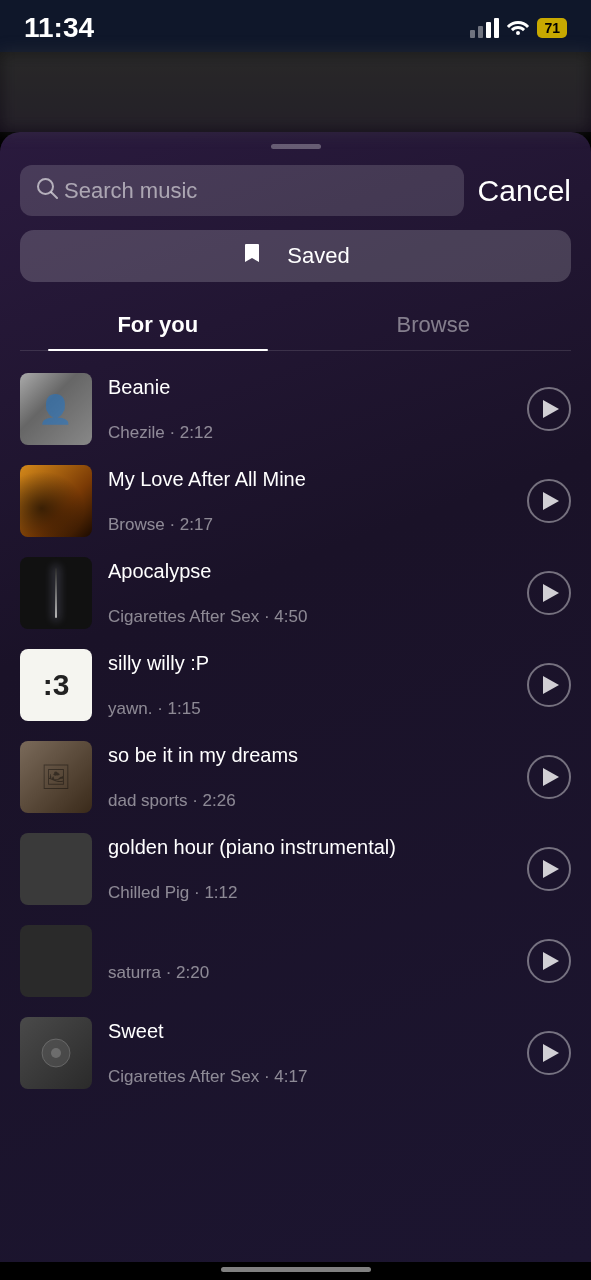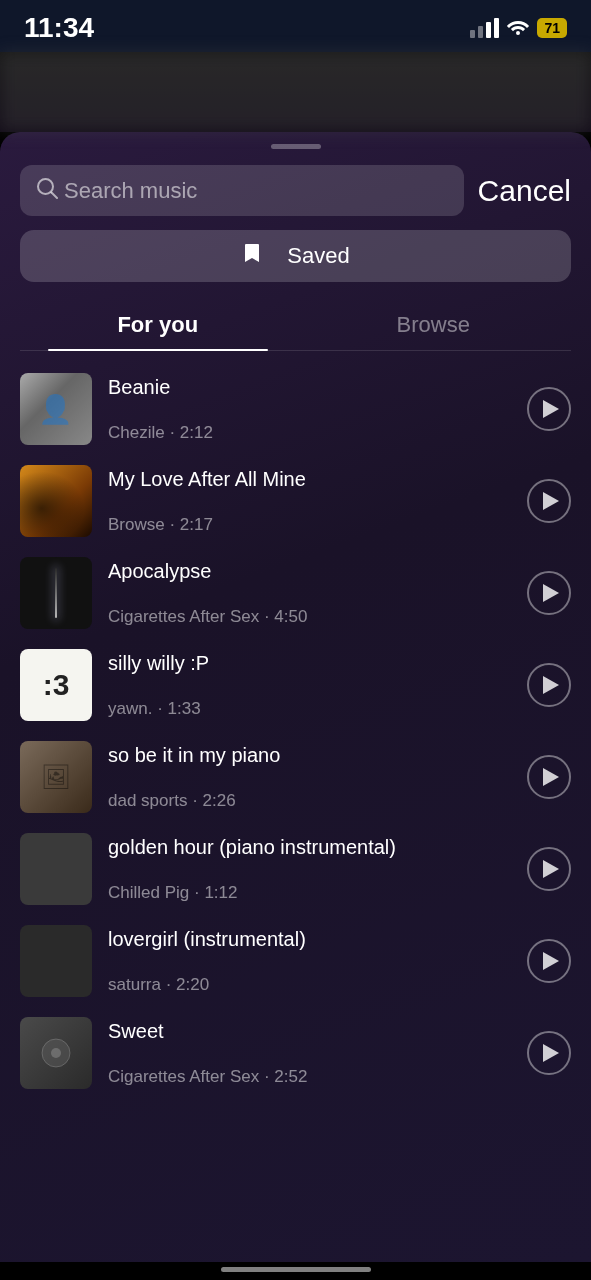--- a/index.html
+++ b/index.html
@@ -448,32 +448,32 @@
 
     <div class="track-item">
       <div class="track-thumb sillywilly-thumb">
         <span>:3</span>
       </div>
       <div class="track-info">
         <div class="track-title">silly willy :P</div>
         <div class="track-subtitle">
           <span>yawn.</span>
           <span> · </span>
-          <span>1:33</span>
+          <span>1:15</span>
         </div>
       </div>
       <div class="play-btn">
         <div class="play-triangle"></div>
       </div>
     </div>
 
     <div class="track-item">
       <div class="track-thumb sobeit-art"></div>
       <div class="track-info">
-        <div class="track-title">so be it in my piano</div>
+        <div class="track-title">so be it in my dreams</div>
         <div class="track-subtitle">
           <span>dad sports</span>
           <span> · </span>
           <span>2:26</span>
         </div>
       </div>
       <div class="play-btn">
         <div class="play-triangle"></div>
       </div>
     </div>
@@ -489,21 +489,20 @@
         </div>
       </div>
       <div class="play-btn">
         <div class="play-triangle"></div>
       </div>
     </div>
 
     <div class="track-item">
       <div class="track-thumb lovergirl-thumb"></div>
       <div class="track-info">
-        <div class="track-title">lovergirl (instrumental)</div>
         <div class="track-subtitle">
           <span>saturra</span>
           <span> · </span>
           <span>2:20</span>
         </div>
       </div>
       <div class="play-btn">
         <div class="play-triangle"></div>
       </div>
     </div>
@@ -513,21 +512,21 @@
         <svg width="36" height="36" viewBox="0 0 36 36" fill="none">
           <circle cx="18" cy="18" r="14" fill="rgba(100,100,100,0.4)" stroke="rgba(180,180,180,0.3)" stroke-width="1"></circle>
           <circle cx="18" cy="18" r="5" fill="rgba(160,160,160,0.4)"></circle>
         </svg>
       </div>
       <div class="track-info">
         <div class="track-title">Sweet</div>
         <div class="track-subtitle">
           <span>Cigarettes After Sex</span>
           <span> · </span>
-          <span>2:52</span>
+          <span>4:17</span>
         </div>
       </div>
       <div class="play-btn">
         <div class="play-triangle"></div>
       </div>
     </div>
 
   </div>
 </div>
 

